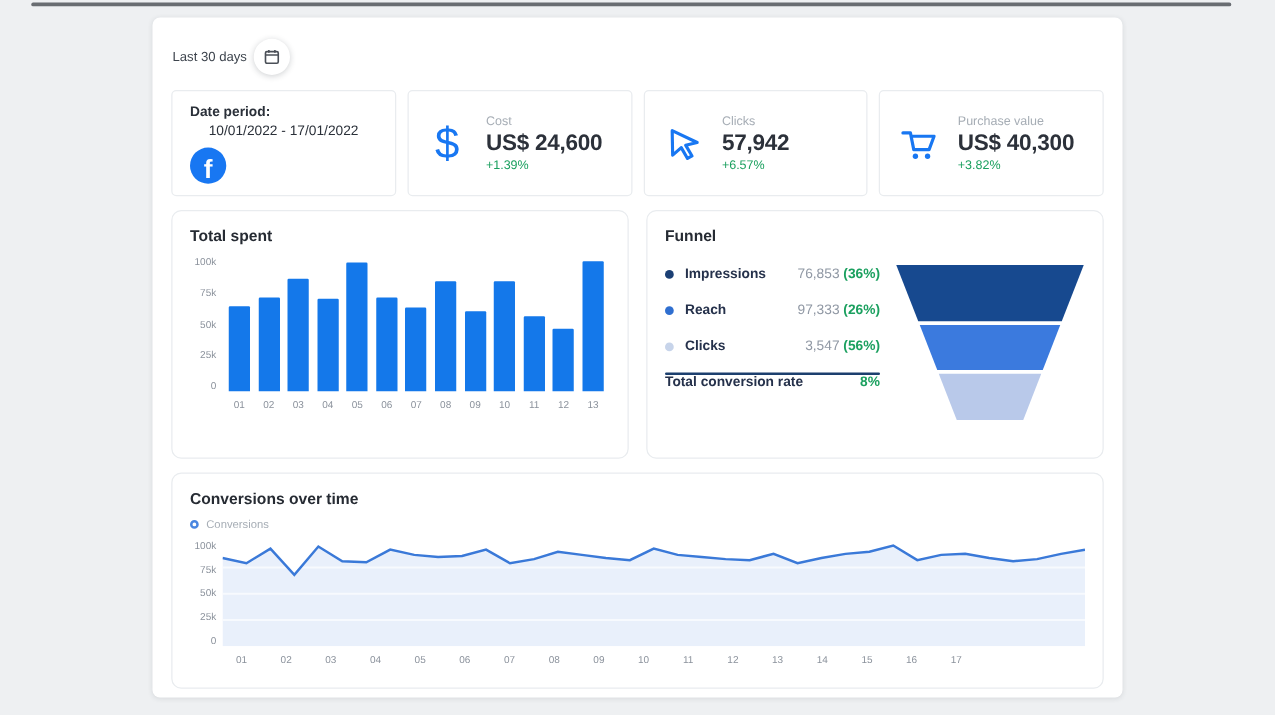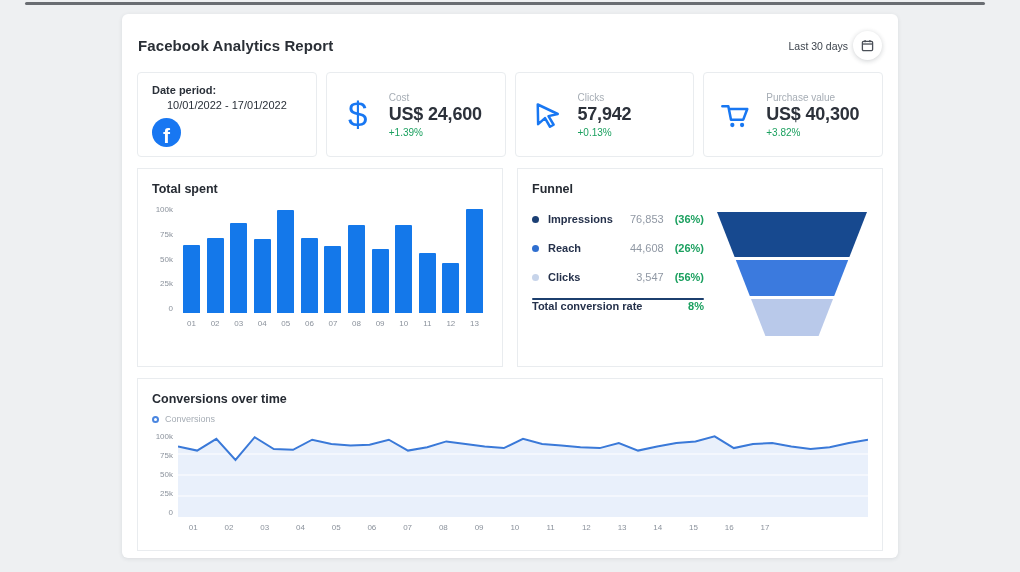--- a/index.html
+++ b/index.html
@@ -34,21 +34,21 @@
     font-size:21px; margin-top:7px; line-height:1; padding-top:5px; }
 
   .stat-card { display:flex; align-items:center; gap:13px; padding:11px 8px 11px 13px; height:85px; }
   .stat-icon { width:36px; display:flex; align-items:center; justify-content:center; flex:0 0 36px; }
   .dollar-glyph { font-size:35px; color:#1877f2; font-weight:normal; line-height:1; }
   .stat-label { font-size:10px; color:#a6adb5; }
   .stat-value { font-size:18px; font-weight:bold; color:#2c313a; letter-spacing:-.2px; margin-top:1px; }
   .stat-delta { font-size:10px; color:#1ba05f; margin-top:2px; }
 
   .mid-row { display:grid; grid-template-columns:1fr 1fr; gap:14px; margin:11px 15px 0; }
-  .section-card { border:1px solid #e9ecef; border-radius:0; padding:13px 14px;
+  .section-card { border:1px solid #e9ecef; border-radius:8px; padding:13px 14px;
     height:199px; background:#fff; }
   .section-title { font-size:12.5px; font-weight:bold; color:#262b33; }
   .legend { display:flex; align-items:center; gap:6px; margin-top:8px; cursor:pointer; }
   .legend-dot { width:7px; height:7px; border-radius:50%; background:#1877f2; }
   .legend-ring { width:7px; height:7px; border-radius:50%; background:#fff; border:2px solid #4a86e0; }
   .legend-text { font-size:9px; color:#a6adb5; }
 
   .chart-wrap { display:flex; margin-top:10px; }
   .yticks { width:26px; display:flex; flex-direction:column; justify-content:space-between;
     font-size:8px; color:#8b929c; text-align:right; padding-right:5px; }
@@ -59,21 +59,21 @@
   .bar-labels { display:flex; justify-content:space-between; padding:0 5px;
     margin-left:26px; margin-top:6px; }
   .bar-labels span { width:17px; text-align:center; font-size:8px; color:#8b929c; }
 
   .funnel-body { display:flex; gap:12px; }
   .funnel-left { flex:1; min-width:0; }
   .f-row { display:flex; align-items:center; margin-top:17px; }
   .f-dot { width:7px; height:7px; border-radius:50%; flex:0 0 7px; }
   .f-label { font-size:11px; font-weight:bold; color:#25314b; margin-left:9px; flex:1; }
   .f-val { font-size:11px; color:#9098a4; }
-  .f-pct { font-size:11px; font-weight:bold; color:#1ba05f; margin-left:11px; }
+  .f-pct { font-size:11px; font-weight:bold; color:#1ba05f; margin-left:3px; }
   .f-divider { height:2px; background:#1c3f6e; margin-top:15px; border-radius:1px; }
   .f-total { display:flex; align-items:flex-end; }
   .f-total-label { font-size:11px; font-weight:bold; color:#25314b; flex:1; }
   .f-total-val { font-size:11px; font-weight:bold; color:#1ba05f; }
   .funnel-viz { flex:0 0 152px; padding-top:16px; }
 
   .bottom-card { margin:11px 15px 0; height:173px; }
   .line-wrap { display:flex; margin-top:9px; }
   .line-plot { flex:1; position:relative; height:84px; }
   .line-plot svg { position:absolute; left:0; top:0; width:100%; height:84px; }
@@ -81,21 +81,20 @@
   .line-labels span { position:absolute; font-size:8px; color:#8b929c; transform:translateX(-50%); }
 </style>
 </head>
 <body>
 
 <div class="top-strip"></div>
 
 <div class="panel">
 
   <div class="panel-header">
-    <div class="page-title">Facebook Analytics Report</div>
     <div class="range">
       <span class="range-label">Last 30 days</span>
       <button class="cal-btn">
         <span style="display:flex">
           <svg width="13" height="13" viewBox="0 0 14 14">
             <rect x="1.5" y="2.5" width="11" height="10" rx="1.2" fill="none" stroke="#4a4f57" stroke-width="1.4"></rect>
             <line x1="1.5" y1="5.4" x2="12.5" y2="5.4" stroke="#4a4f57" stroke-width="1.4"></line>
             <line x1="4.4" y1="1" x2="4.4" y2="3.4" stroke="#4a4f57" stroke-width="1.4"></line>
             <line x1="9.6" y1="1" x2="9.6" y2="3.4" stroke="#4a4f57" stroke-width="1.4"></line>
           </svg>
@@ -125,21 +124,21 @@
 
     <div class="card stat-card">
       <div class="stat-icon">
         <svg width="30" height="30" viewBox="0 0 24 24">
           <path d="M4.6 3.6 L20.6 11.2 L13.2 12.9 L17.3 19.8 L14.4 21.4 L10.4 14.5 L4.9 19.3 Z" fill="none" stroke="#1877f2" stroke-width="2" stroke-linejoin="round"></path>
         </svg>
       </div>
       <div>
         <div class="stat-label">Clicks</div>
         <div class="stat-value">57,942</div>
-        <div class="stat-delta">+0.13%</div>
+        <div class="stat-delta">+6.57%</div>
       </div>
     </div>
 
     <div class="card stat-card">
       <div class="stat-icon">
         <svg width="32" height="32" viewBox="0 0 24 24">
           <path d="M2.5 5.5 H7 L9 15.5 H18.2 L21.2 7.5 H7.6" fill="none" stroke="#1877f2" stroke-width="1.9" stroke-linejoin="round" stroke-linecap="round"></path>
           <circle cx="10" cy="19.5" r="1.6" fill="#1877f2"></circle>
           <circle cx="17.3" cy="19.5" r="1.6" fill="#1877f2"></circle>
         </svg>
@@ -203,21 +202,21 @@
         <div class="funnel-left">
           <div class="f-row">
             <span class="f-dot" style="background: rgb(27, 63, 116);"></span>
             <span class="f-label">Impressions</span>
             <span class="f-val">76,853</span>
             <span class="f-pct">(36%)</span>
           </div>
           <div class="f-row">
             <span class="f-dot" style="background: rgb(47, 111, 208);"></span>
             <span class="f-label">Reach</span>
-            <span class="f-val">44,608</span>
+            <span class="f-val">97,333</span>
             <span class="f-pct">(26%)</span>
           </div>
           <div class="f-row">
             <span class="f-dot" style="background: rgb(199, 212, 234);"></span>
             <span class="f-label">Clicks</span>
             <span class="f-val">3,547</span>
             <span class="f-pct">(56%)</span>
           </div>
           <div class="f-divider"></div>
           <div class="f-total">

